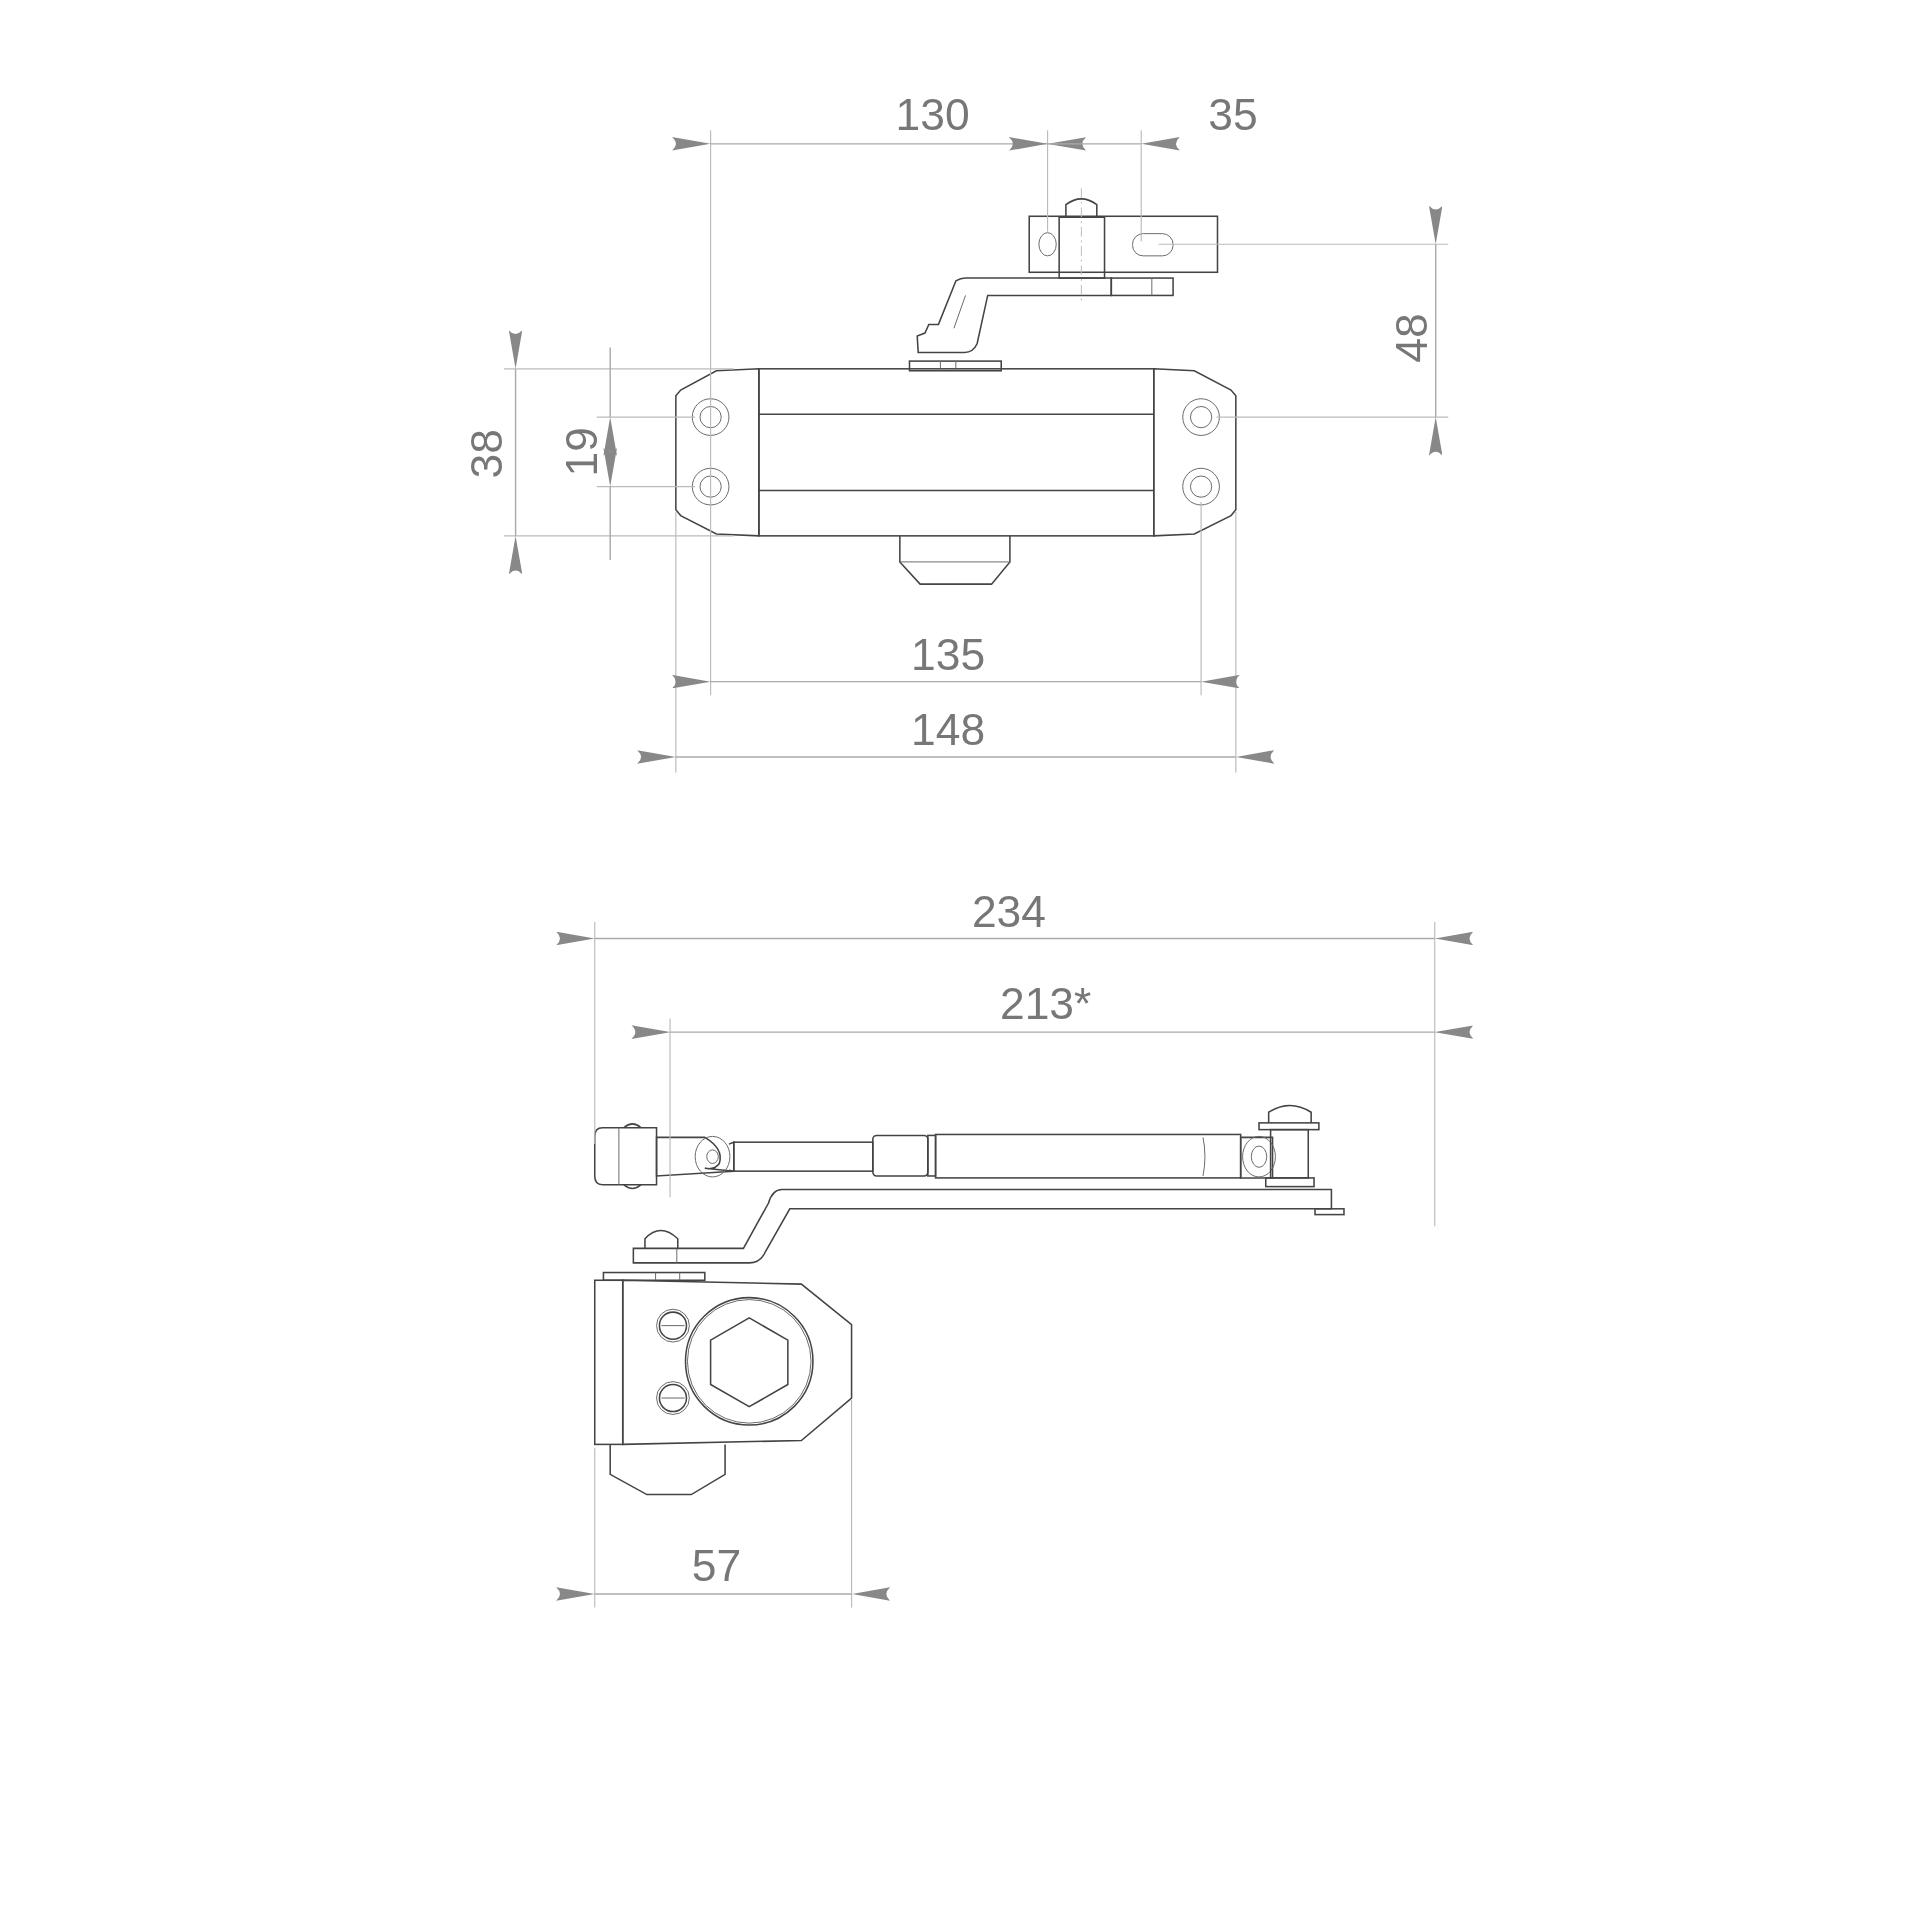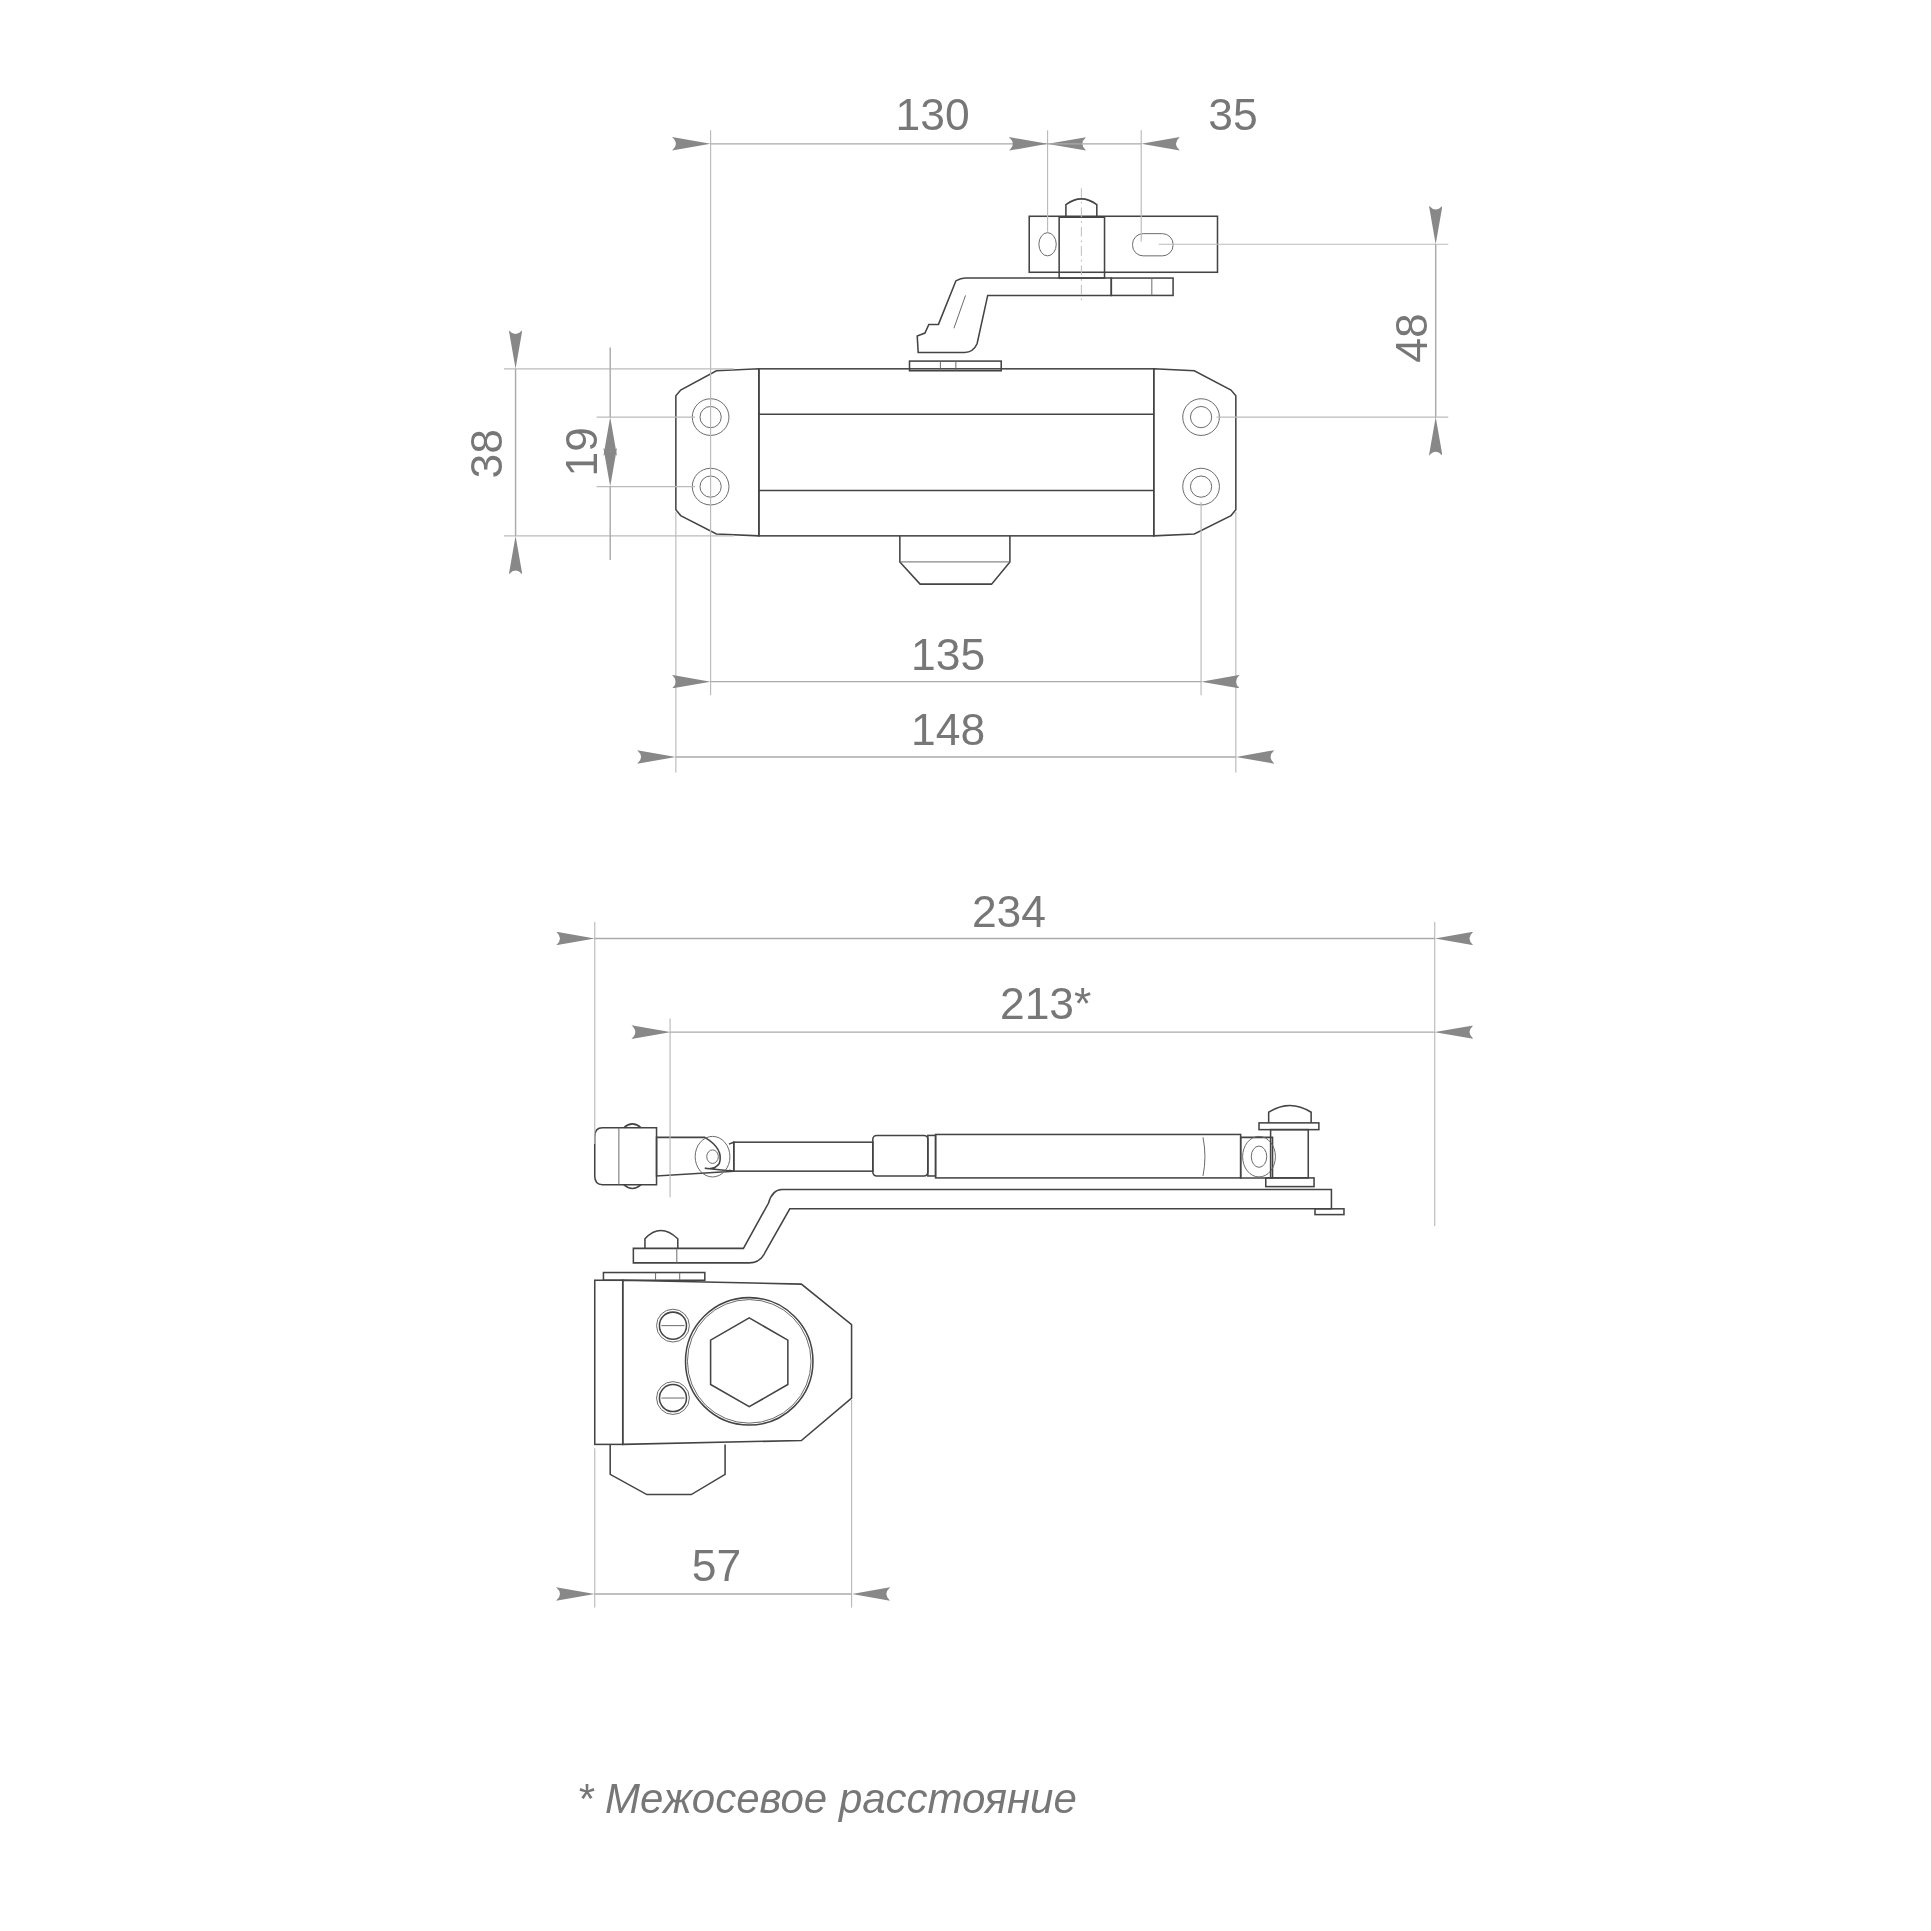--- a/index.html
+++ b/index.html
@@ -155,15 +155,14 @@
       <text class="dim" x="1045" y="960" text-anchor="middle">234</text>
       <text class="dim" x="1083" y="1055" text-anchor="middle">213*</text>
 
       <line class="ex" x1="616" y1="1500" x2="616" y2="1665"></line>
       <line class="ex" x1="882" y1="1450" x2="882" y2="1665"></line>
       <line class="dl" x1="616" y1="1651" x2="882" y2="1651" marker-start="url(#ah)" marker-end="url(#ah)"></line>
       <text class="dim" x="742" y="1638" text-anchor="middle">57</text>
     </g>
   </g>
 </svg>
-<div class="note">* Межосевое расстояние</div>
 </div>
 
 
 </body></html>

